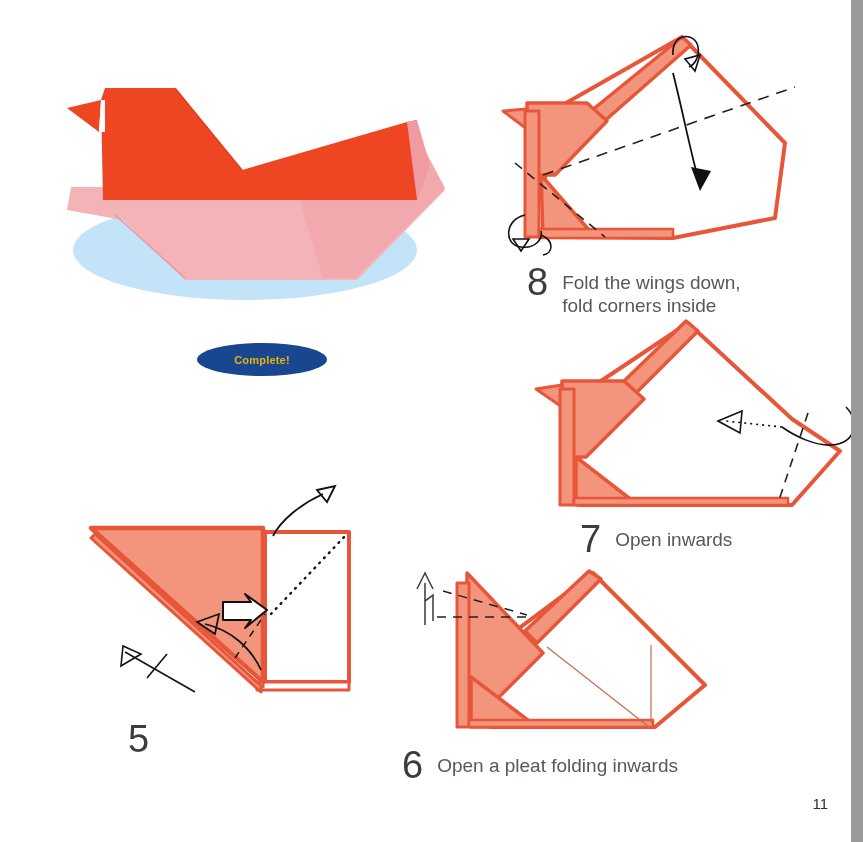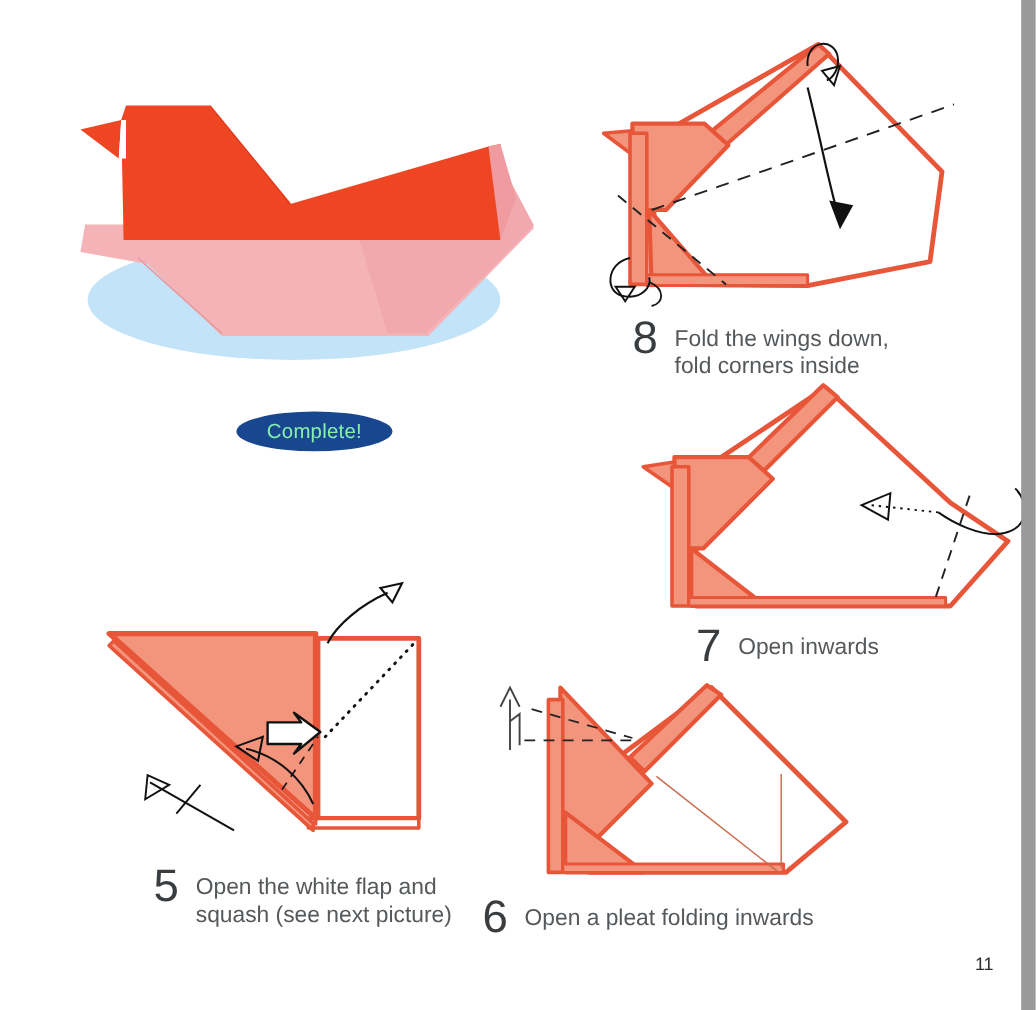--- a/index.html
+++ b/index.html
@@ -38,21 +38,21 @@
     color:#55595c;
     white-space:pre-line;
     padding-top:6px;
   }
   .badge{
     position:absolute;
     display:flex;align-items:center;justify-content:center;
     border-radius:50%;
   }
   .badge-label{
-    color:#86efac;font-weight:normal;font-size:17px;
+    color:#eab308;font-weight:bold;font-size:11px;
     letter-spacing:.2px;
     font-family:"Liberation Sans", sans-serif;
   }
   .page-num{
     position:absolute;
     font-size:15px;color:#2a2e33;
     font-family:"Liberation Sans", sans-serif;
   }
 </style>
 </head>
@@ -213,21 +213,19 @@
       <path d="M 150 168 L 180 124" stroke="#111" stroke-width="1.4" fill="none" stroke-dasharray="7 6"></path>
 
       <path d="M 40 162 L 110 202" stroke="#111" stroke-width="1.6" fill="none"></path>
       <path d="M 62 188 L 82 164" stroke="#111" stroke-width="1.6" fill="none"></path>
       <path d="M 36 176 L 38 156 L 56 164 Z" fill="none" stroke="#111" stroke-width="1.6"></path>
     </svg>
   </div>
 
   <div class="caption" style="left:128px;top:722px;width:280px;">
     <span class="step-num">5</span>
-    <span class="step-text">Open the white flap and
-squash (see next picture)</span>
   </div>
 
   <div class="page-num" style="right:35px;bottom:30px;">11</div>
 
   <div class="edge-strip"></div>
 
 </div>
 
 </body></html>

